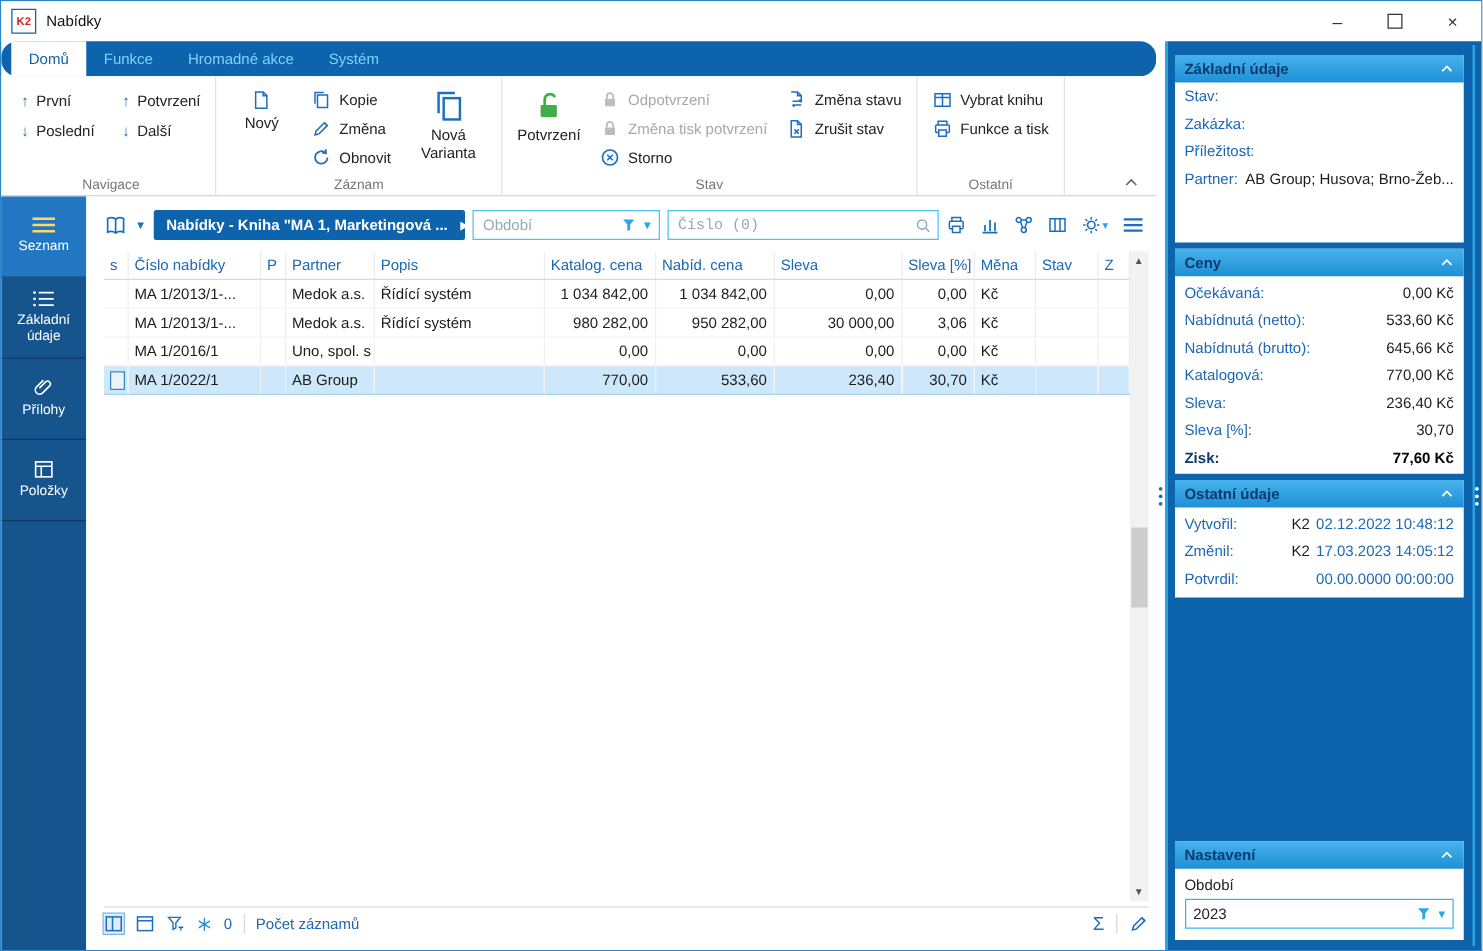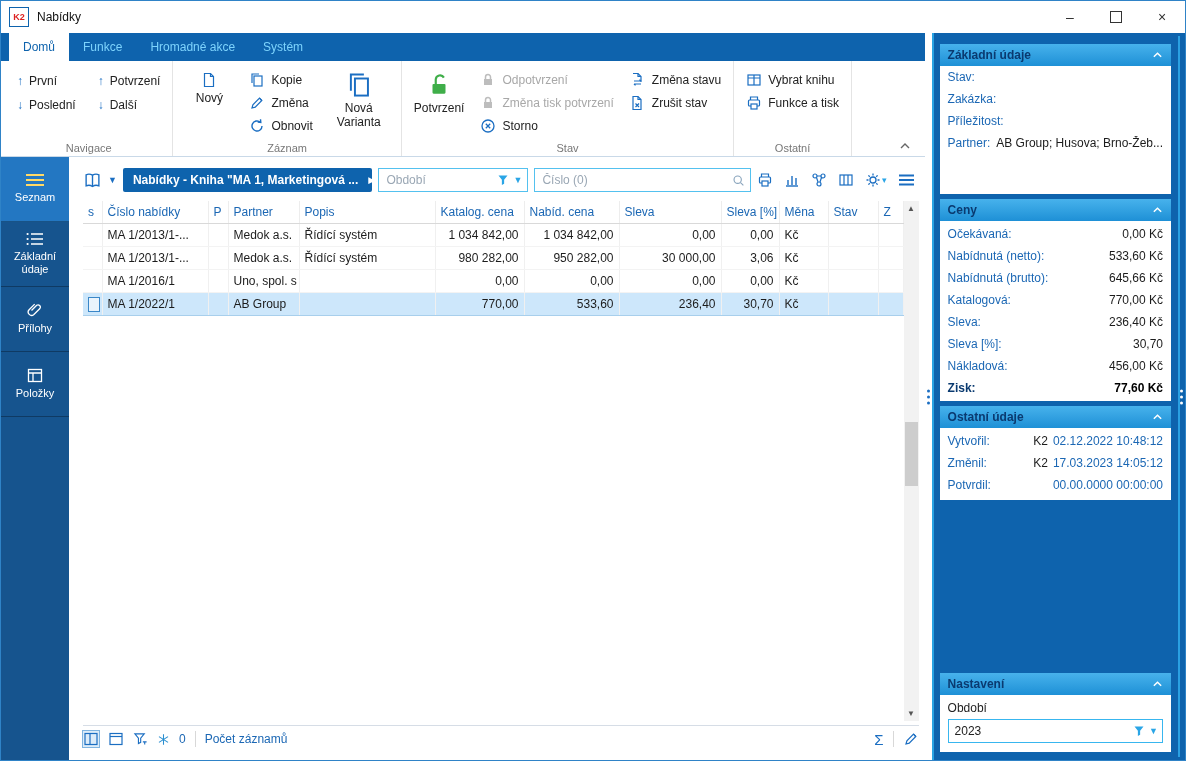--- a/index.html
+++ b/index.html
@@ -12,21 +12,21 @@
   .logo{width:18px;height:18px;margin-left:8px;border:1px solid #0e63ad;color:#d22;font-weight:bold;font-size:9px;
     display:flex;align-items:center;justify-content:center;}
   .t-title{margin-left:8px;color:#111;}
   .t-controls{margin-left:auto;display:flex;height:100%;}
   .tbtn{width:46px;display:flex;align-items:center;justify-content:center;font-size:14px;color:#333;}
   .maxbox{width:10px;height:10px;border:1px solid #333;}
   
   .body{flex:1;display:flex;min-height:0;}
   .left{flex:1;display:flex;flex-direction:column;min-width:0;}
   
-  .tabbar{flex:0 0 28px;background:#0e63ad;display:flex;align-items:stretch;padding-left:8px;}
+  .tabbar{flex:0 0 28px;background:#0e63ad;display:flex;align-items:stretch;padding-left:8px;border-radius:13px;}
   .tab{color:#7dd3fc;display:flex;align-items:center;padding:0 14px;}
   .tab.active{background:#fff;color:#0e63ad;}
   
   .ribbon{flex:0 0 96px;background:#fff;border-bottom:1px solid #c9d9e8;display:flex;position:relative;padding-left:4px;box-sizing:border-box;}
   .rgroup{position:relative;border-right:1px solid #e4e4e4;padding:8px 8px 18px 8px;display:flex;align-items:flex-start;gap:8px;}
   .rg-label{position:absolute;bottom:2px;left:0;right:0;text-align:center;font-size:11px;color:#777;}
   .nav-grid{display:grid;grid-template-columns:auto auto;grid-auto-rows:24px;column-gap:14px;align-items:center;}
   .rsmall{display:flex;align-items:center;gap:6px;padding:1px 4px;white-space:nowrap;color:#222;cursor:default;}
   .rsmall .ico{color:#1b6ec2;display:inline-flex;}
   .rsmall.disabled{color:#a8a8a8;}
@@ -46,21 +46,21 @@
   
   .content{flex:1;display:flex;flex-direction:column;min-width:0;background:#fff;}
   .ctoolbar{display:flex;align-items:center;gap:6px;margin:10px 8px 8px 14px;flex:0 0 26px;}
   .bookico{color:#1b6ec2;}
   .chevdn{color:#1b6ec2;font-size:9px;}
   .pill{display:flex;align-items:center;background:#0e63ad;color:#fff;font-weight:bold;height:24px;padding:0 10px;gap:10px;border-radius:2px;
     white-space:nowrap;max-width:300px;overflow:hidden;}
   .pill .play{font-size:9px;font-weight:normal;}
   .combo,.searchbox{height:24px;border:1px solid #53c1ef;display:flex;align-items:center;padding:0 5px;box-sizing:border-box;background:#fff;gap:4px;}
   .combo{width:150px;}
-  .searchbox{width:228px;}
+  .searchbox{width:228px;font-family:Liberation Mono, monospace;}
   .combo input,.searchbox input{border:none;outline:none;flex:1;min-width:0;font:inherit;color:#222;background:transparent;}
   .combo input::placeholder,.searchbox input::placeholder{color:#9aa7b4;}
   .caret{color:#2aa5e6;font-size:9px;}
   .tool-icons{margin-left:auto;display:flex;align-items:center;gap:11px;color:#1b6ec2;padding-right:2px;}
   .gearwrap{display:flex;align-items:center;gap:1px;}
   
   .grid-zone{flex:1;display:flex;margin:0 6px 0 14px;min-height:0;}
   .grid-wrap{flex:1;overflow:hidden;}
   table.grid{border-collapse:collapse;table-layout:fixed;width:820px;}
   table.grid th{color:#1b67b4;font-weight:normal;text-align:left;height:22px;padding:0 5px;border-bottom:1px solid #d9d9d9;border-right:1px solid #ededed;
@@ -649,24 +649,20 @@
               <span class="cvalue">770,00 Kč</span>
           </div>
           <div class="crow">
             <span class="clabel">Sleva:</span>
               <span class="cvalue">236,40 Kč</span>
           </div>
           <div class="crow">
             <span class="clabel">Sleva [%]:</span>
               <span class="cvalue">30,70</span>
           </div>
-          <div class="crow">
-            <span class="clabel">Nákladová:</span>
-              <span class="cvalue">456,00 Kč</span>
-          </div>
           <div class="crow bold">
             <span class="clabel">Zisk:</span>
               <span class="cvalue">77,60 Kč</span>
           </div>
         </div>
       </div>
 
       <div class="card">
         <div class="card-head">
           <span>Ostatní údaje</span>

